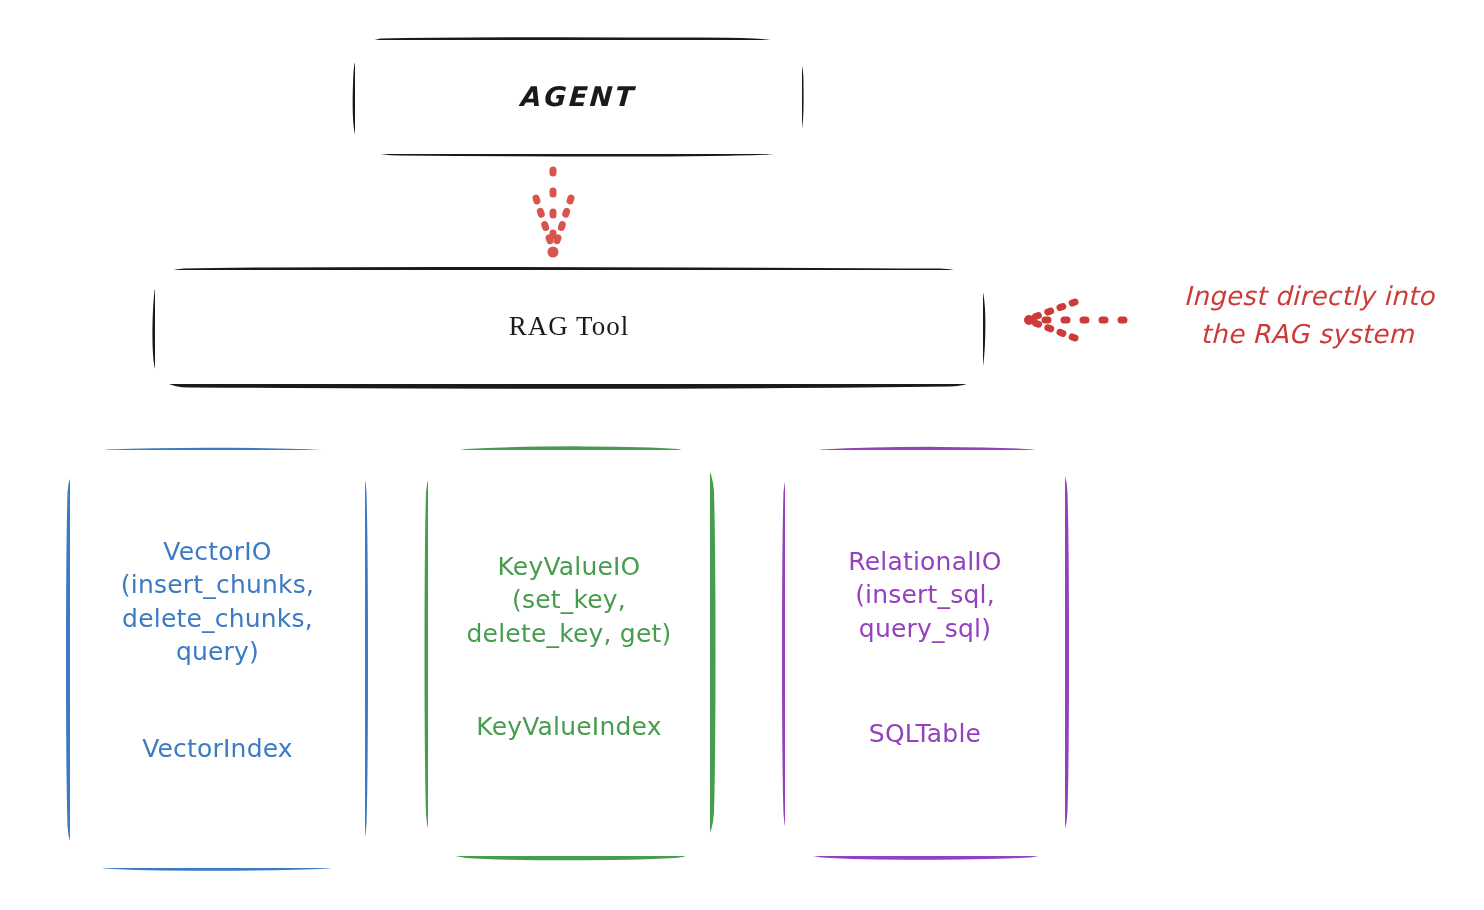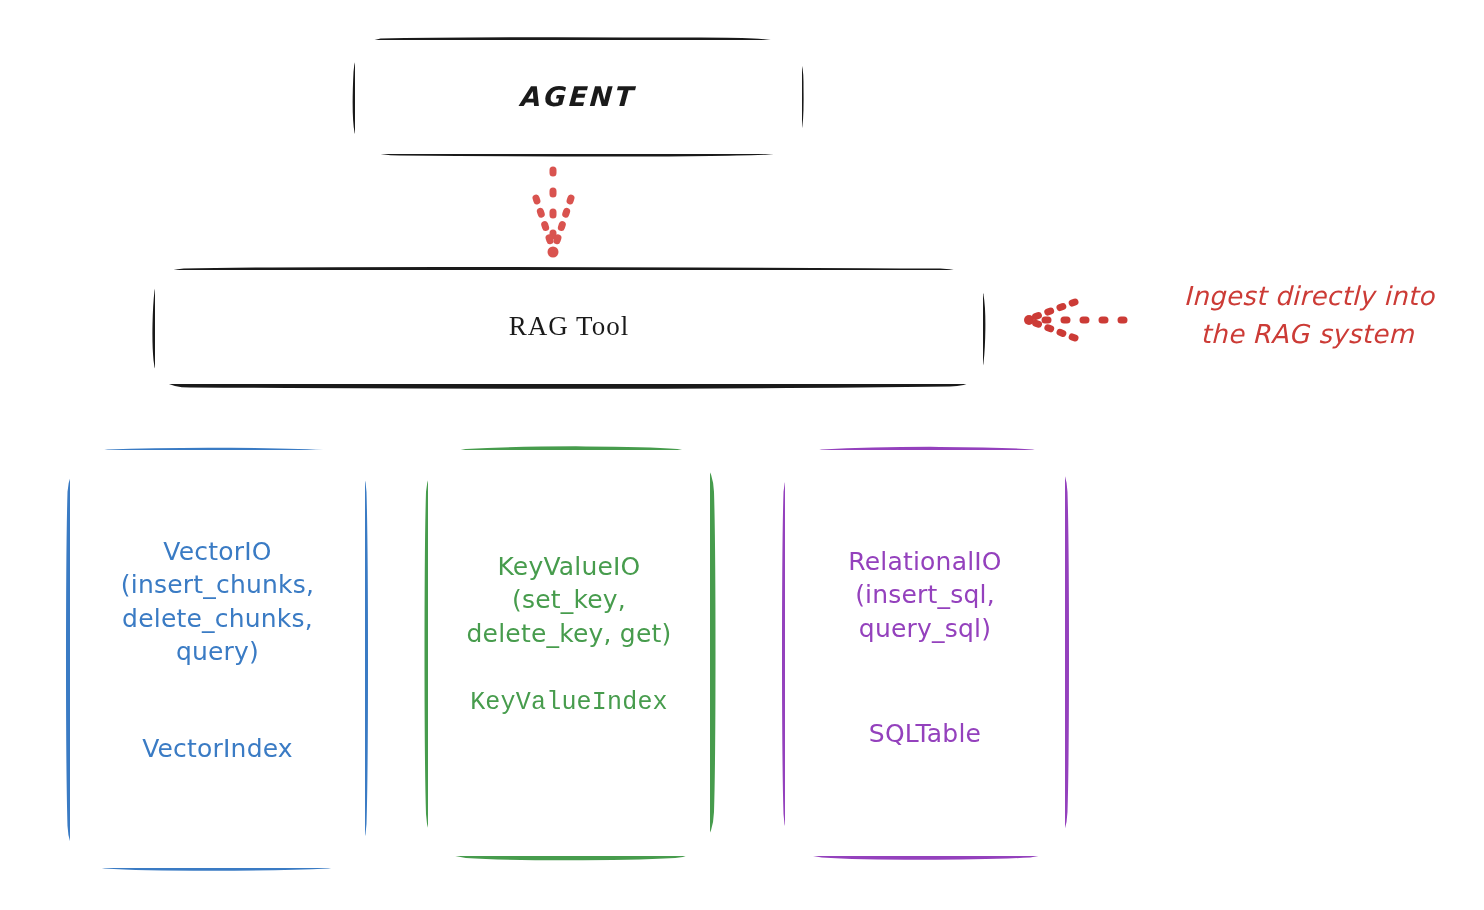--- a/index.html
+++ b/index.html
@@ -97,21 +97,21 @@
   #keyvalue-node{ left: 428px; top: 450px; width: 282px; height: 406px; }
   #relational-node{ left: 785px; top: 450px; width: 280px; height: 406px; }
 
   #vector-node .io-text, #vector-node .index-text { color: #3a7bc4; }
   #keyvalue-node .io-text, #keyvalue-node .index-text { color: #479c4d; }
   #relational-node .io-text, #relational-node .index-text { color: #9441bd; }
 
   #vector-node .io-text      { margin-top: 85px; }
   #vector-node .index-text   { margin-top: 64px; }
   #keyvalue-node .io-text    { margin-top: 100px; }
-  #keyvalue-node .index-text { margin-top: 36px; font-family: Liberation Mono, monospace; }
+  #keyvalue-node .index-text { margin-top: 60px; }
   #relational-node .io-text  { margin-top: 95px; }
   #relational-node .index-text { margin-top: 72px; }
 
   
   #ingest-annotation {
     position: absolute;
     left: 1150px;
     top: 278px;
     width: 320px;
     z-index: 4;

